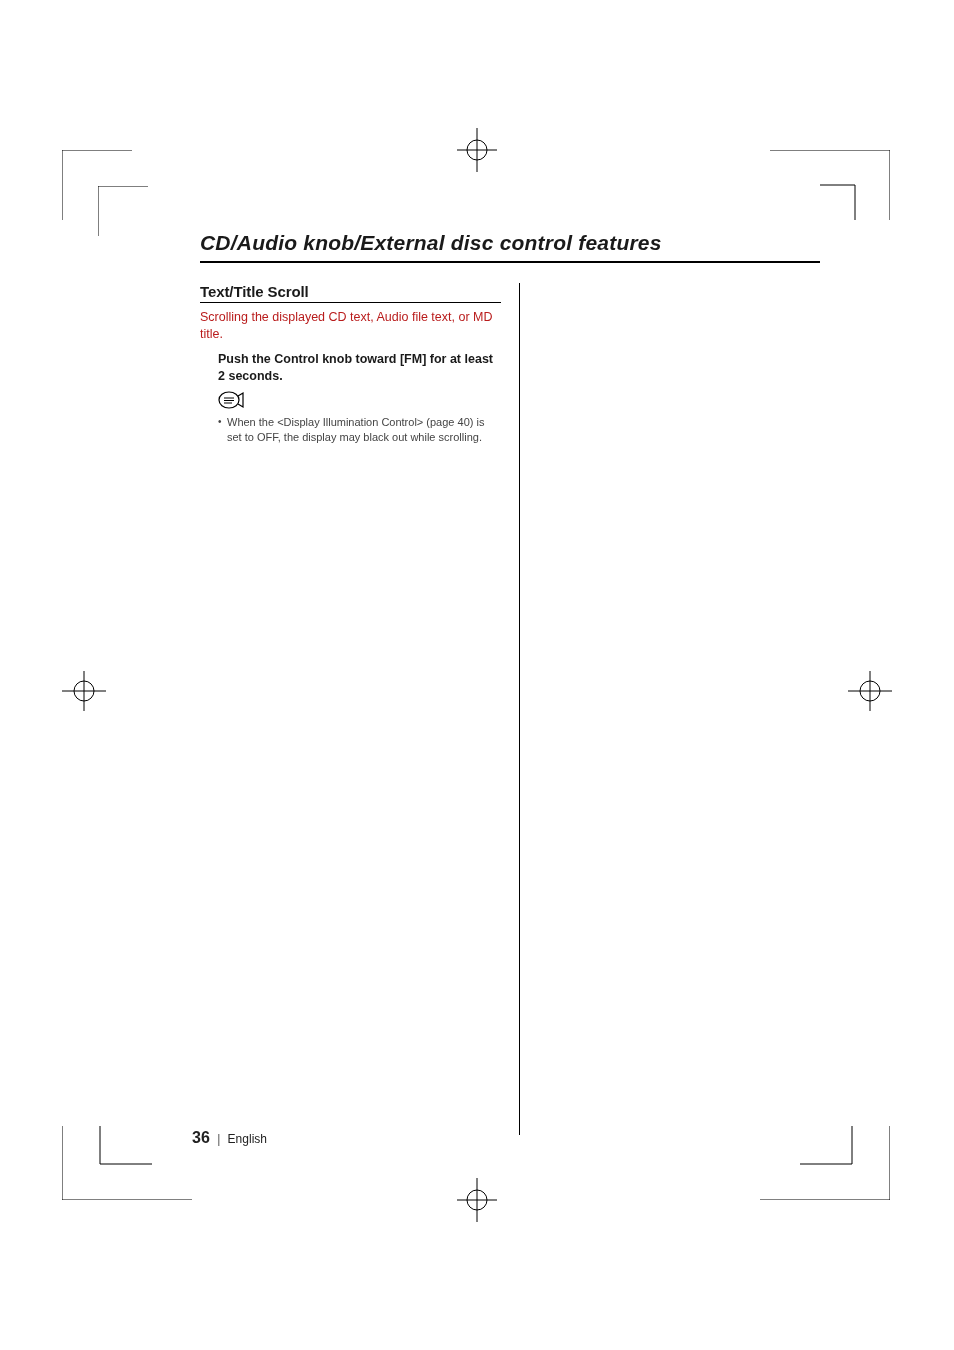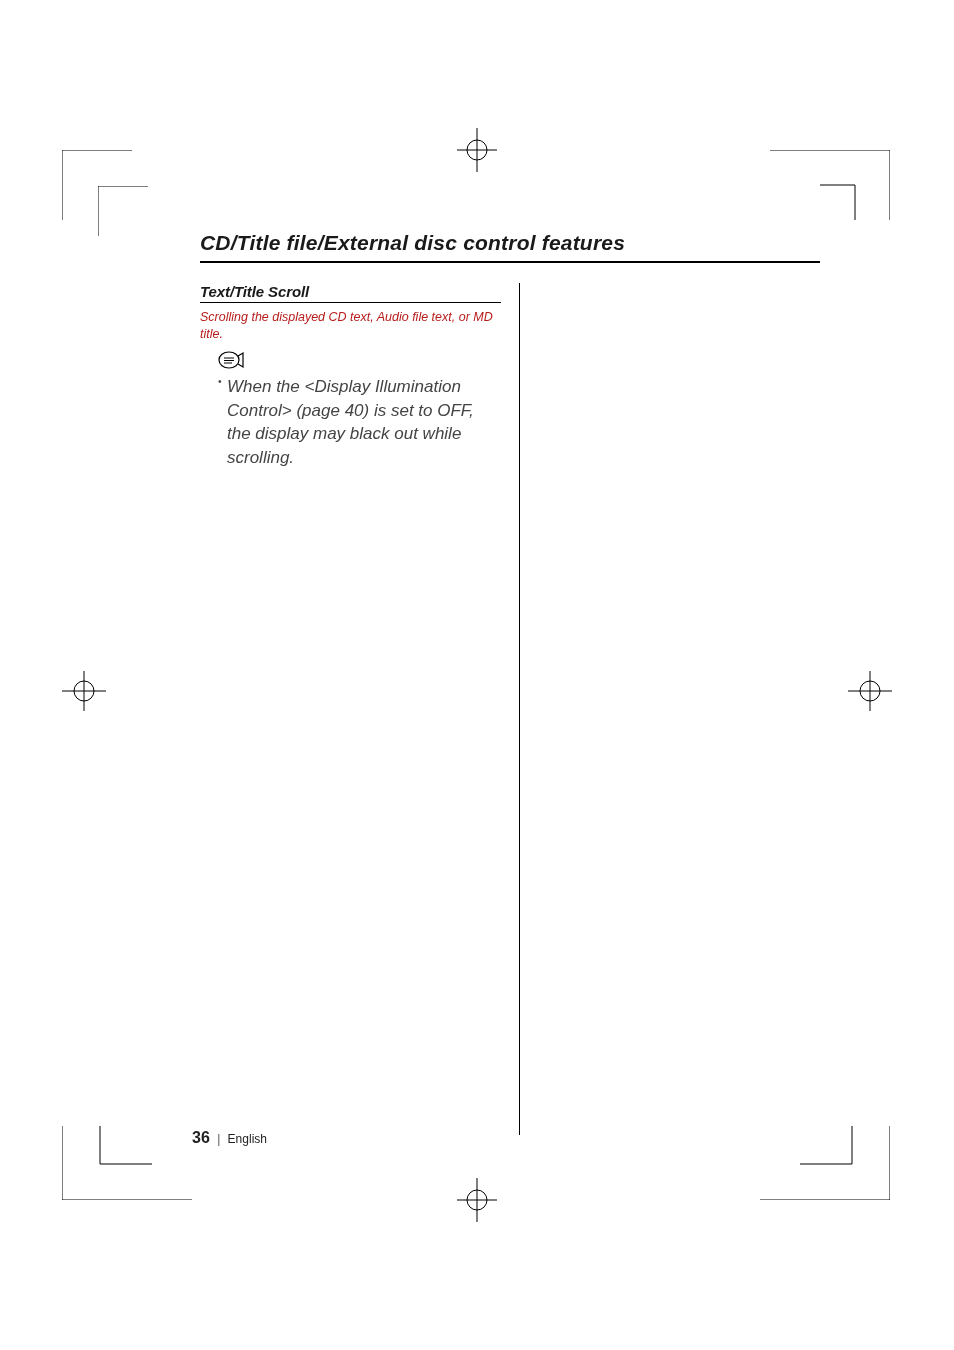--- a/index.html
+++ b/index.html
@@ -35,21 +35,20 @@
   }
 
   .columns {
     display: flex;
     margin-top: 20px;
     min-height: 852px;
   }
 
   .col {
     width: 50%;
-    font-style: italic;
   }
 
   .col-left {
     padding-right: 18px;
   }
 
   .col-divider {
     width: 0;
     border-left: 1px solid #000;
   }
@@ -83,21 +82,21 @@
 
   .note-icon-wrap {
     margin-left: 18px;
     margin-bottom: 2px;
   }
 
   .note-list {
     list-style: none;
     padding: 0;
     margin: 0 0 8px 18px;
-    font-size: 17px;
+    font-size: 11px;
     line-height: 1.4;
     color: #444;
   }
 
   .note-list li {
     position: relative;
     padding-left: 9px;
   }
 
   .note-list li::before {
@@ -177,31 +176,32 @@
   <line x1="38" y1="38" x2="90" y2="38" stroke="#000" stroke-width="1"></line>
 </svg>
 
 <svg class="mark" style="left:760px;top:1126px" width="130" height="74">
   <polyline points="130,0 130,74 0,74" stroke="#000" stroke-width="1" fill="none"></polyline>
   <line x1="92" y1="0" x2="92" y2="38" stroke="#000" stroke-width="1"></line>
   <line x1="40" y1="38" x2="92" y2="38" stroke="#000" stroke-width="1"></line>
 </svg>
 
 <div class="page">
-  <div class="chapter-title">CD/Title file/External disc control features</div>
+  <div class="chapter-title">CD/Audio knob/External disc control features</div>
   <hr class="chapter-rule">
 
   <div class="columns">
     <div class="col col-left">
 
       <div class="section-title">Text/Title Scroll</div>
       <hr class="section-rule">
 
       <p class="intro">Scrolling the displayed CD text, Audio file text, or MD title.</p>
 
+      <p class="instruction">Push the Control knob toward [FM] for at least 2 seconds.</p>
 
       <div class="note-icon-wrap">
         <svg width="26" height="18">
           <ellipse cx="11" cy="9" rx="10" ry="8" stroke="#000" stroke-width="1.2" fill="none"></ellipse>
           <path d="M20 5 L25 2 L25 16 L20 13" stroke="#000" stroke-width="1.2" fill="none"></path>
           <line x1="6" y1="7" x2="16" y2="7" stroke="#000" stroke-width="1"></line>
           <line x1="6" y1="9.5" x2="16" y2="9.5" stroke="#000" stroke-width="1"></line>
           <line x1="6" y1="12" x2="14" y2="12" stroke="#000" stroke-width="1"></line>
         </svg>
       </div>

